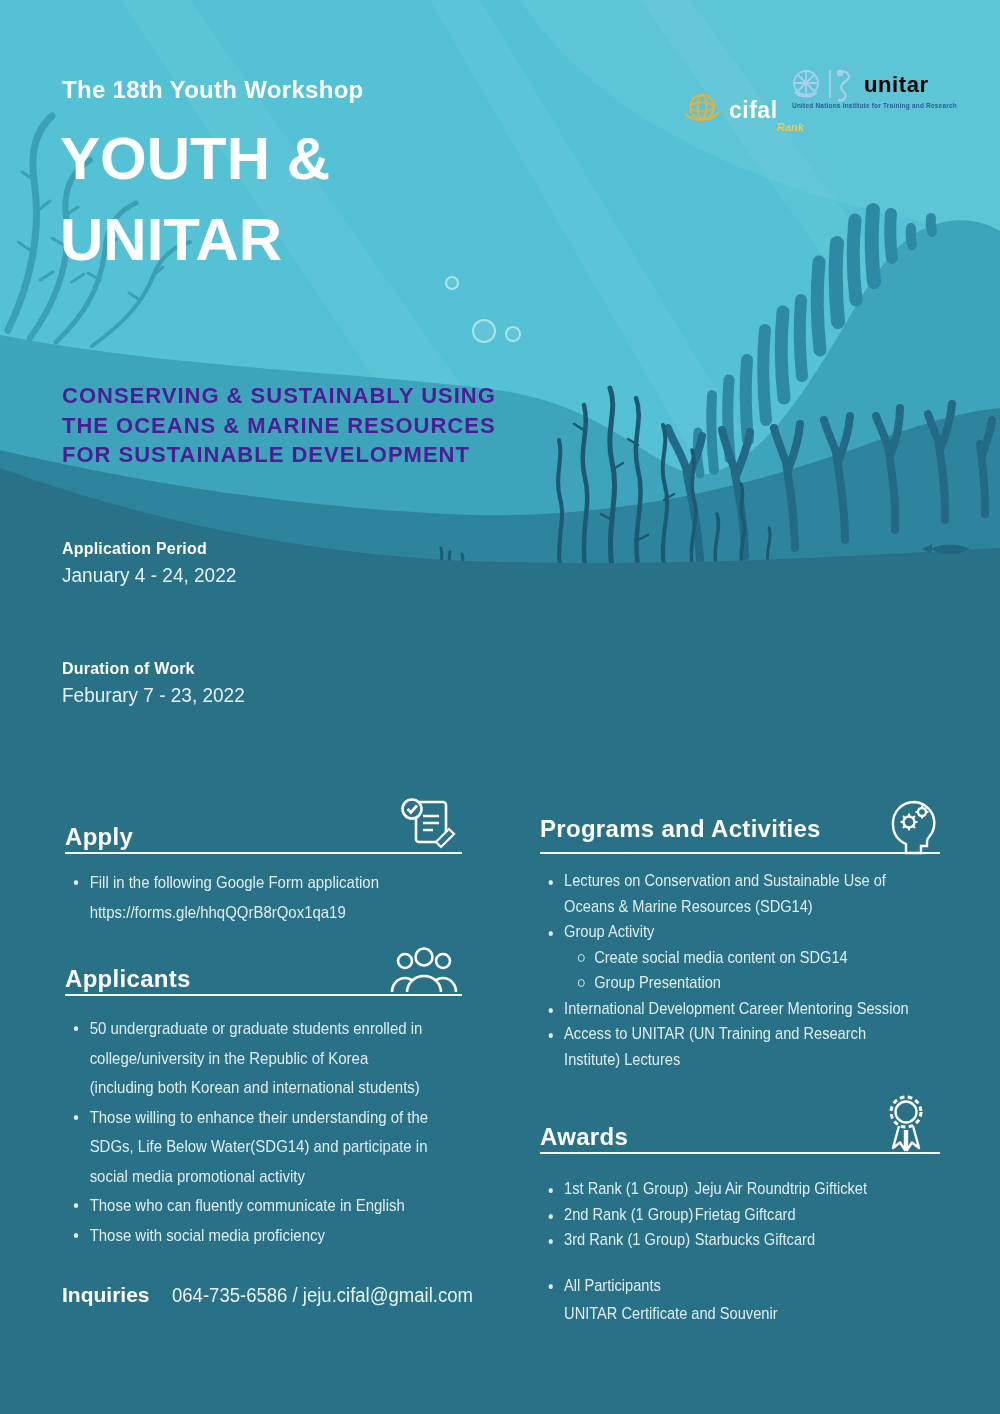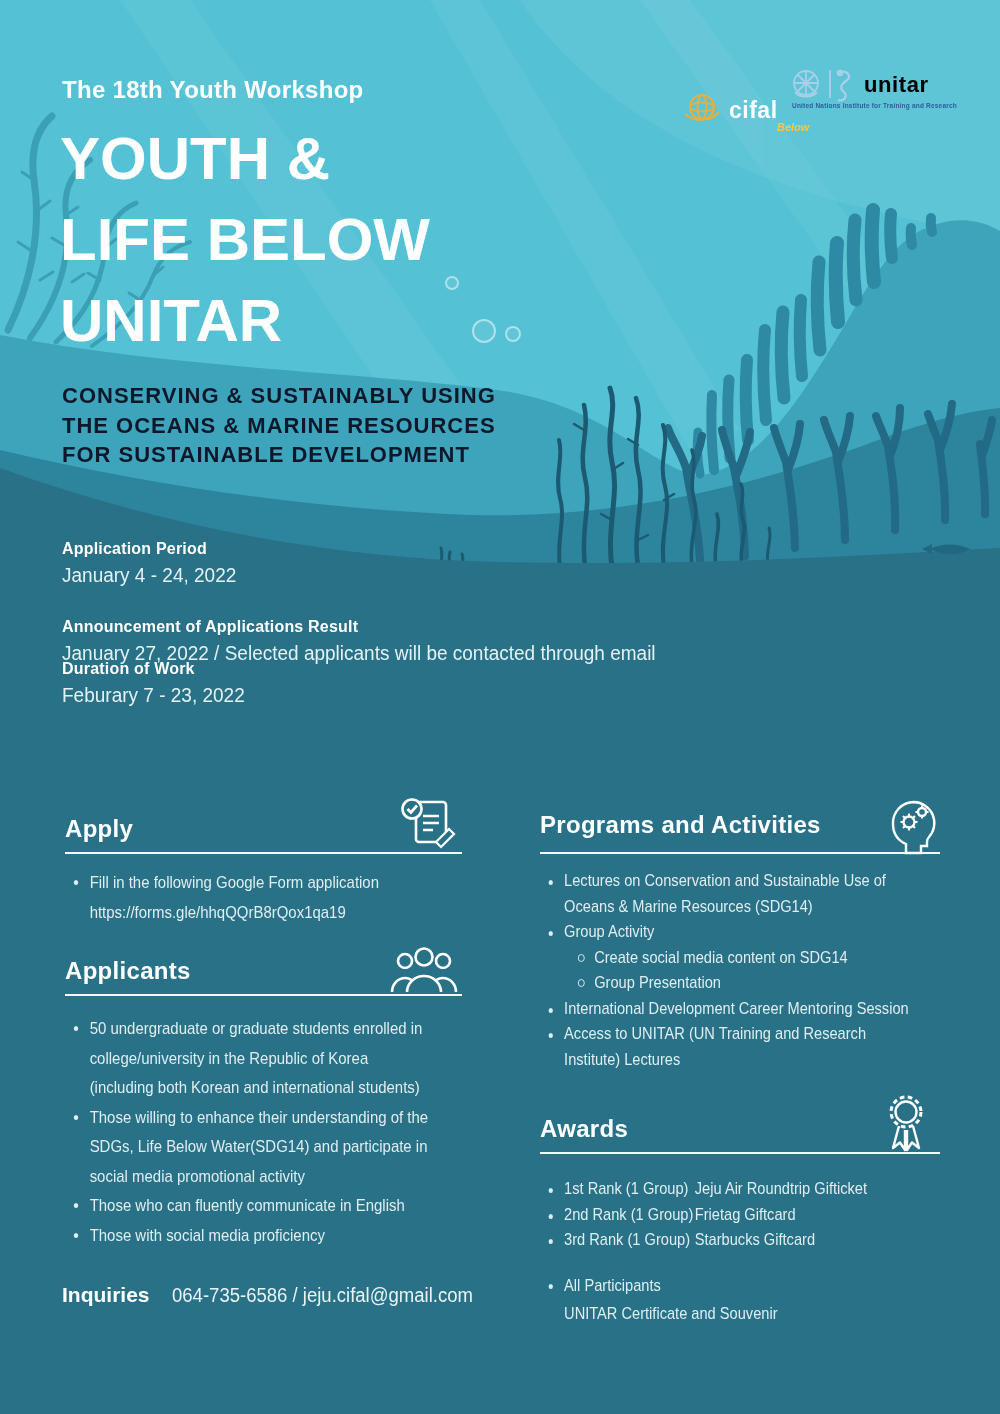--- a/index.html
+++ b/index.html
@@ -8,35 +8,35 @@
     font-family:"Liberation Sans", sans-serif;color:#ffffff;
     background:#54c2d4;margin:0 auto;
   }
   .bg{position:absolute;left:0;top:0;width:1000px;height:1414px;}
   .abs{position:absolute;}
 
   
   .eyebrow{left:62px;top:76px;font-size:24px;font-weight:700;letter-spacing:.3px;}
   .title{left:60px;top:118px;font-size:60px;font-weight:800;line-height:81px;letter-spacing:0;}
   .title div{white-space:nowrap;}
-  .subtitle{left:62px;top:381px;font-size:22px;font-weight:700;line-height:29.5px;letter-spacing:1px;color:#0f172a;}
+  .subtitle{left:62px;top:381px;font-size:22px;font-weight:700;line-height:29.5px;letter-spacing:1px;color:#4c1d95;}
   .cifal{position:absolute;left:683px;top:66px;display:flex;align-items:center;margin-top:24px;}
   .cifal-name{font-size:23px;font-weight:700;margin-left:8px;letter-spacing:.5px;}
   .cifal-region{position:absolute;left:94px;top:31px;font-size:11px;font-style:italic;color:#f3c84d;font-weight:700;}
   .unitar{position:absolute;left:790px;top:66px;}
   .unitar-name{position:absolute;left:74px;top:6px;font-size:22px;font-weight:700;color:#000000;letter-spacing:.6px;text-align:right;}
   .unitar-tagline{position:absolute;left:2px;top:36px;width:200px;font-size:6.5px;letter-spacing:.2px;color:#2d5d9a;font-weight:700;white-space:nowrap;}
 
   
   .sched-label{font-size:16px;font-weight:700;letter-spacing:.2px;}
   .sched-value{font-size:20px;font-weight:400;color:#e3f2f5;margin-top:6px;transform:scaleX(.95);transform-origin:0 0;white-space:nowrap;}
 
   
   .sec-head{height:46px;border-bottom:2px solid rgba(255,255,255,.95);display:flex;align-items:flex-end;}
-  .sec-head span{font-size:24px;font-weight:700;padding-bottom:9px;letter-spacing:.3px;}
+  .sec-head span{font-size:24px;font-weight:700;padding-bottom:1px;letter-spacing:.3px;}
 
   
   .blist{color:#dfeef2;font-size:17px;font-weight:400;transform-origin:0 0;}
   .squeeze-l{transform:scaleX(.88);}
   .squeeze-r{transform:scaleX(.86);}
   .b-item{display:flex;align-items:flex-start;}
   .dot{flex:0 0 auto;width:5px;height:5px;border-radius:50%;background:#dfeef2;margin:12px 13px 0 10px;}
   .ring{flex:0 0 auto;width:6px;height:6px;border-radius:50%;border:1.6px solid #dfeef2;background:transparent;margin:9px 11px 0 44px;}
   .lh29 .b-lines div{line-height:29.5px;white-space:nowrap;}
   .lh25 .b-lines div{line-height:25.5px;white-space:nowrap;}
@@ -134,41 +134,40 @@
     <g fill="#1f6880">
       <path d="M930,549 C942,543 958,543 970,549 C958,556 942,556 930,549 Z"></path>
       <path d="M922,549 L932,544 L932,554 Z"></path>
     </g>
   </svg>
 
   <div class="abs eyebrow">The 18th Youth Workshop</div>
 
   <div class="abs title">
     <div>YOUTH &amp;</div>
-    <div>LIFE BELOW</div>
     <div>UNITAR</div>
   </div>
 
   <div class="abs subtitle">
     <div>CONSERVING &amp; SUSTAINABLY USING</div>
     <div>THE OCEANS &amp; MARINE RESOURCES</div>
     <div>FOR SUSTAINABLE DEVELOPMENT</div>
   </div>
 
   <div class="cifal">
     <svg width="38" height="40" viewBox="0 0 38 40">
       <g stroke="#e3b042" fill="none" stroke-width="2">
         <circle cx="19" cy="17" r="12"></circle>
         <ellipse cx="19" cy="17" rx="12" ry="4.5"></ellipse>
         <ellipse cx="19" cy="17" rx="4.5" ry="12"></ellipse>
         <path d="M2,24 C10,32 28,32 36,22" stroke-width="2.2"></path>
       </g>
     </svg>
     <span class="cifal-name">cifal</span>
-    <span class="cifal-region">Below</span>
+    <span class="cifal-region">Rank</span>
   </div>
 
   <div class="unitar" style="width:210px;height:48px;">
     <svg width="72" height="40" viewBox="0 0 72 40">
       <g stroke="#a9cfe9" fill="none" stroke-width="1.8">
         <circle cx="16" cy="17" r="12"></circle>
         <path d="M4,17 H28 M16,5 V29 M8,9 L24,25 M24,9 L8,25"></path>
         <path d="M5,26 C10,32 22,32 27,26" stroke-width="2"></path>
         <line x1="40" y1="4" x2="40" y2="32"></line>
         <path d="M50,6 C58,4 62,11 56,15 C50,19 50,23 54,26 C58,30 54,36 48,34" stroke-width="2.2"></path>
@@ -176,24 +175,20 @@
       </g>
     </svg>
     <span class="unitar-name">unitar</span>
     <span class="unitar-tagline">United Nations Institute for Training and Research</span>
   </div>
 
   <div class="abs" style="left:62px;top:540px;">
     <div class="sched-label">Application Period</div>
     <div class="sched-value">January 4 - 24, 2022</div>
   </div>
-  <div class="abs" style="left:62px;top:618px;">
-    <div class="sched-label">Announcement of Applications Result</div>
-    <div class="sched-value">January 27, 2022 / Selected applicants will be contacted through email</div>
-  </div>
   <div class="abs" style="left:62px;top:660px;">
     <div class="sched-label">Duration of Work</div>
     <div class="sched-value">Feburary 7 - 23, 2022</div>
   </div>
 
   <div class="abs sec-head" style="left:65px;top:806px;width:397px;">
     <span>Apply</span>
   </div>
   <svg class="abs" style="left:398px;top:796px;" width="64" height="58" viewBox="0 0 64 58">
     <g stroke="#ffffff" stroke-width="2.6" fill="none">

